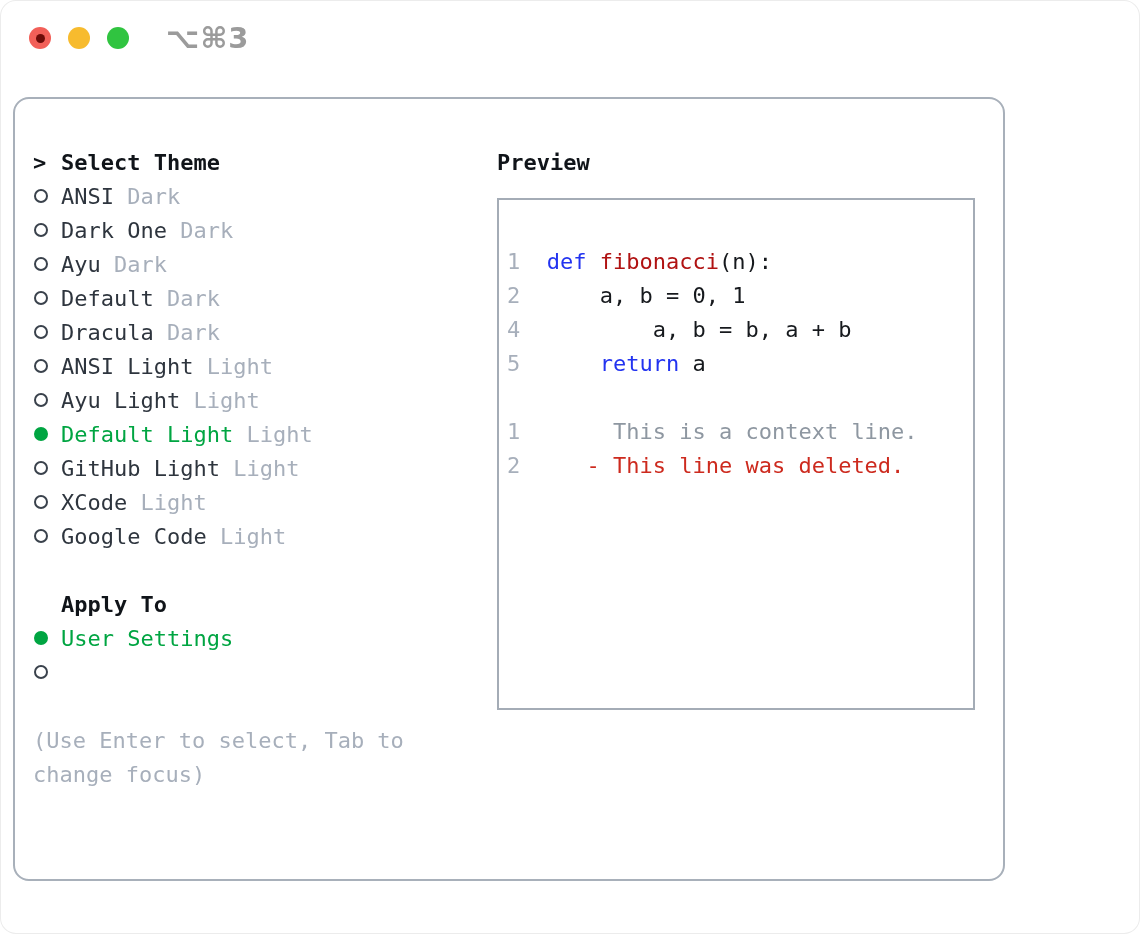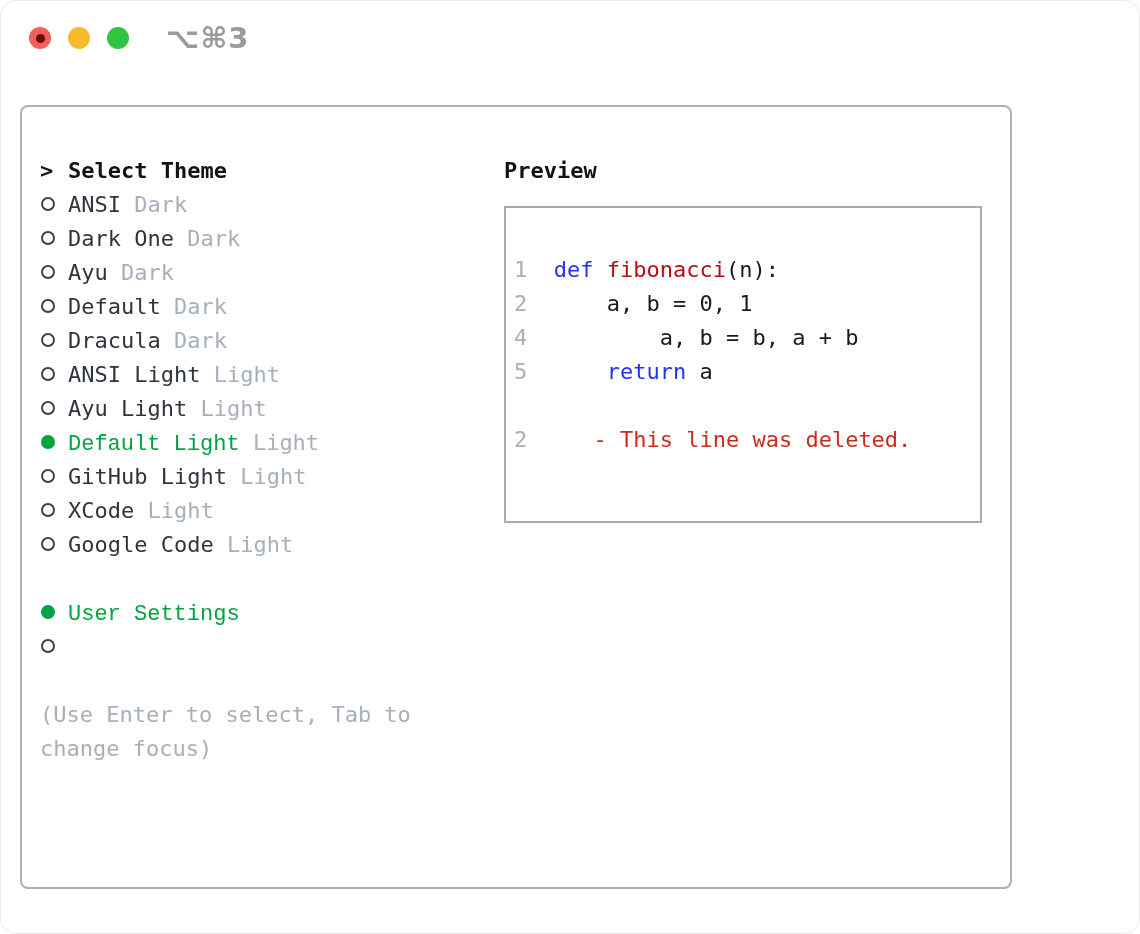--- a/index.html
+++ b/index.html
@@ -21,43 +21,43 @@
   .dot.red .dot-inner{
     position:absolute;left:50%;top:50%;width:9px;height:9px;margin:-4.5px 0 0 -4.5px;
     border-radius:50%;background:#6d0b08;
   }
   .shortcut{
     position:absolute;left:166px;top:21px;font-family:"DejaVu Sans","Liberation Sans",sans-serif;
     font-size:29px;font-weight:600;color:#9b9b9b;letter-spacing:1px;line-height:34px;
   }
   
   .panel{
-    position:absolute;left:20px;top:97px;width:992px;height:784px;
-    border:2px solid #a8b0ba;border-radius:8px;box-sizing:border-box;background:#ffffff;margin-top:8px;
+    position:absolute;left:13px;top:97px;width:992px;height:784px;
+    border:2px solid #a8b0ba;border-radius:16px;box-sizing:border-box;background:#ffffff;
   }
   .left-col{position:absolute;left:18px;top:47px;}
   .right-col{position:absolute;left:482px;top:47px;width:488px;}
   .row{height:34px;line-height:34px;font-size:22px;white-space:pre;color:#2e353e;}
   .hdr{font-weight:bold;color:#101419;}
   .marker-cell{display:inline-block;width:28px;}
   .prompt{font-weight:bold;color:#101419;}
   .radio{
     display:inline-block;width:14px;height:14px;border-radius:50%;
     border:2px solid #3a424c;box-sizing:border-box;margin-right:12px;margin-left:1px;
     vertical-align:1px;
   }
   .radio.on{background:#00a542;border-color:#00a542;}
   .opt-name{color:#2e353e;}
-  .opt-name.sel{color:#00a542;font-family:Liberation Mono, monospace;}
+  .opt-name.sel{color:#00a542;}
   .opt-tag{color:#a7afbb;}
   .spacer{height:34px;}
   .hint .row{color:#a7afbb;}
   
   .preview-box{
-    margin-top:18px;width:478px;height:317px;border:2px solid #a4acb6;
+    margin-top:18px;width:478px;height:512px;border:2px solid #a4acb6;
     box-sizing:border-box;padding:45px 0 0 8px;overflow:hidden;background:#ffffff;
   }
   .code-line{height:34px;line-height:34px;font-size:22px;white-space:pre;}
   .ln{color:#a7afbb;}
   .pl{color:#16191d;}
   .kw{color:#2233f0;}
   .fn{color:#b01212;}
   .ctx{color:#8e97a1;}
   .del{color:#cd2a1e;}
   .add{color:#00bd0f;}
@@ -90,20 +90,21 @@
           <div class="row"><span class="marker-cell"><span class="radio"></span></span><span class="opt-name">ANSI Light</span><span class="opt-tag"> Light</span></div>
           <div class="row"><span class="marker-cell"><span class="radio"></span></span><span class="opt-name">Ayu Light</span><span class="opt-tag"> Light</span></div>
           <div class="row"><span class="marker-cell"><span class="radio on"></span></span><span class="opt-name sel">Default Light</span><span class="opt-tag"> Light</span></div>
           <div class="row"><span class="marker-cell"><span class="radio"></span></span><span class="opt-name">GitHub Light</span><span class="opt-tag"> Light</span></div>
           <div class="row"><span class="marker-cell"><span class="radio"></span></span><span class="opt-name">XCode</span><span class="opt-tag"> Light</span></div>
           <div class="row"><span class="marker-cell"><span class="radio"></span></span><span class="opt-name">Google Code</span><span class="opt-tag"> Light</span></div>
         </div>
 
       <div class="row spacer"></div>
 
+      <div class="row"><span class="marker-cell"></span><span class="hdr">Apply To</span></div>
 
       <div id="apply-list">
           <div class="row"><span class="marker-cell"><span class="radio on"></span></span><span class="opt-name sel">User Settings</span></div>
           <div class="row"><span class="marker-cell"><span class="radio"></span></span></div>
         </div>
 
       <div class="row spacer"></div>
 
       <div class="hint">
         <div class="row">(Use Enter to select, Tab to</div>
@@ -113,19 +114,20 @@
 
     <div class="right-col">
       <div class="row"><span class="hdr">Preview</span></div>
       <div class="preview-box">
         <div id="preview-lines">
             <div class="code-line"><span class="ln">1</span><span class="pl">  </span><span class="kw">def</span><span class="pl"> </span><span class="fn">fibonacci</span><span class="pl">(n):</span></div>
             <div class="code-line"><span class="ln">2</span><span class="pl">      a, b = 0, 1</span></div>
             <div class="code-line"><span class="ln">4</span><span class="pl">          a, b = b, a + b</span></div>
             <div class="code-line"><span class="ln">5</span><span class="pl">      </span><span class="kw">return</span><span class="pl"> a</span></div>
             <div class="code-line"><span class="ln"></span></div>
+            <div class="code-line"><span class="ln">1</span><span class="ctx">       This is a context line.</span></div>
             <div class="code-line"><span class="ln">2</span><span class="del">     - This line was deleted.</span></div>
           </div>
       </div>
     </div>
 
   </div>
 </div>
 
 </body></html>

